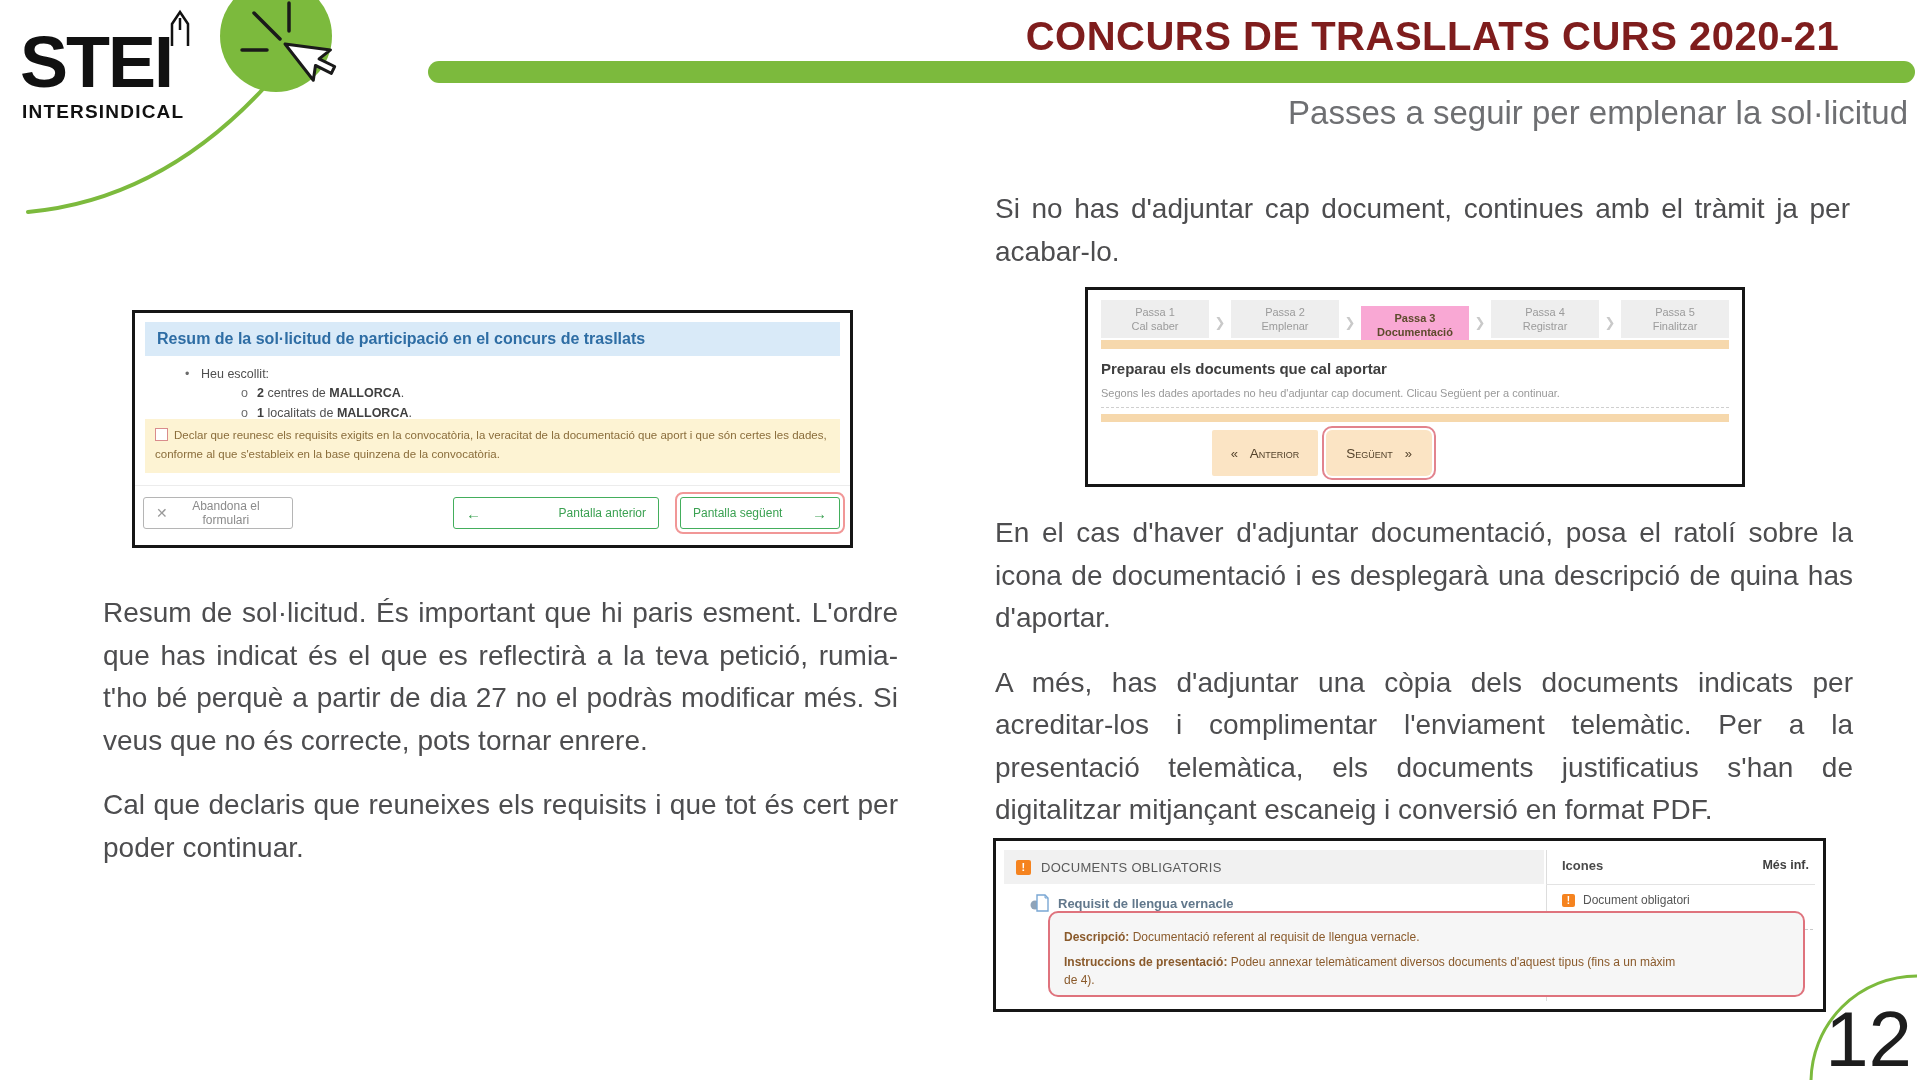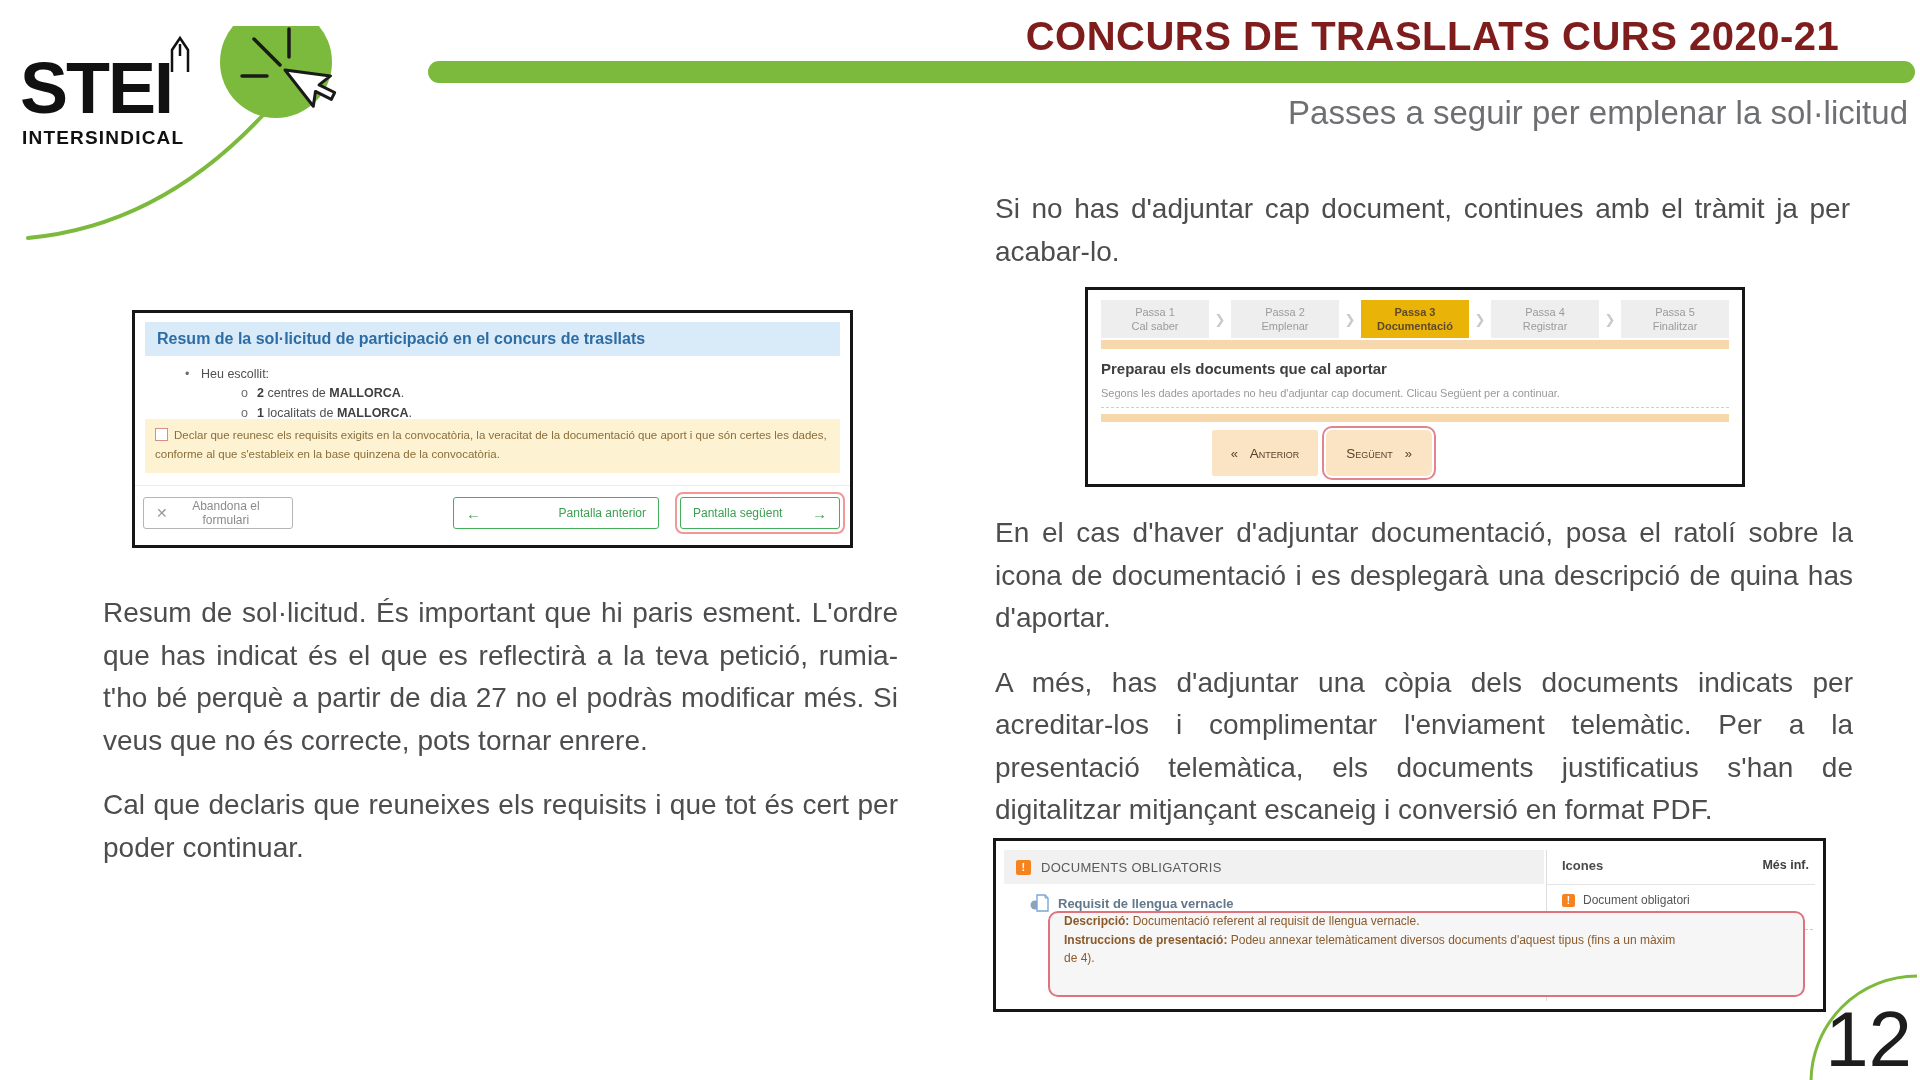--- a/index.html
+++ b/index.html
@@ -1,20 +1,20 @@
 <!DOCTYPE html>
 <html><head>
 <meta charset="utf-8">
 <style>
   html,body{margin:0;padding:0;background:#ffffff;}
   #slide{position:relative;width:1920px;height:1080px;overflow:hidden;background:#fff;
          font-family:"Liberation Sans","DejaVu Sans",sans-serif;color:#4d4d4f;}
 
   
-  .logo-area{position:absolute;left:0;top:0;width:440px;height:270px;margin-top:26px;}
+  .logo-area{position:absolute;left:0;top:0;width:440px;height:270px;}
   .logo-stei{position:absolute;left:20px;top:26px;font-size:72px;font-weight:bold;
              letter-spacing:-2px;color:#111;line-height:1;}
   .logo-sub{position:absolute;left:22px;top:101px;font-size:19px;font-weight:bold;
             letter-spacing:1.2px;color:#111;}
 
   
   .page-title{position:absolute;left:950px;top:14px;width:965px;text-align:center;
               font-size:40px;font-weight:bold;color:#7f1d1d;letter-spacing:.5px;}
   .green-bar{position:absolute;left:428px;top:61px;width:1487px;height:22px;
              background:#7cba3d;border-radius:12px;}
@@ -53,21 +53,21 @@
   .s1-prev{left:318px;width:206px;border:1px solid #43ae5c;color:#3ba152;justify-content:space-between;}
   .s1-next{left:545px;width:160px;border:1px solid #43ae5c;color:#3ba152;justify-content:space-between;
            outline:2px solid #f19797;outline-offset:3px;}
   .s1-btn .arr{font-size:15px;}
 
   
   .shot2{left:1085px;top:287px;width:660px;height:200px;}
   .w-tabs{position:absolute;left:13px;top:10px;right:13px;display:flex;}
   .w-tab{width:108px;height:38px;background:#eee;color:#9b9b9b;font-size:11px;text-align:center;
          display:flex;flex-direction:column;justify-content:center;line-height:1.3;}
-  .w-tab.active{background:#eab308;color:#5d4a2c;font-weight:bold;}
+  .w-tab.active{background:#f9a8d4;color:#5d4a2c;font-weight:bold;margin-top:6px;}
   .w-chev{width:22px;display:flex;align-items:center;justify-content:center;color:#c9c9c9;font-size:13px;}
   .w-bar1{position:absolute;left:13px;right:13px;top:50px;height:9px;background:#f6d8ac;}
   .w-heading{position:absolute;left:13px;top:70px;font-size:15px;font-weight:bold;color:#3f3f3f;}
   .w-note{position:absolute;left:13px;top:97px;font-size:11px;color:#999;}
   .w-dash{position:absolute;left:13px;right:13px;top:117px;border-top:1px dashed #cfcfcf;}
   .w-bar2{position:absolute;left:13px;right:13px;top:124px;height:8px;background:#f6d8ac;}
   .w-buttons{position:absolute;left:124px;top:140px;display:flex;gap:8px;}
   .w-btn{width:106px;height:46px;background:#fbe4c4;color:#54432c;font-size:13.5px;
          font-variant:small-caps;display:flex;align-items:center;justify-content:center;gap:12px;
          border-radius:2px;}
@@ -85,23 +85,23 @@
   .d-vline{position:absolute;left:550px;top:9px;bottom:8px;border-left:1px solid #ddd;}
   .d-icones{position:absolute;left:566px;top:17px;font-size:13px;font-weight:bold;color:#4a4a4a;}
   .d-mesinf{position:absolute;right:14px;top:17px;font-size:12.5px;font-weight:bold;color:#3f3f3f;}
   .d-rightline{position:absolute;left:550px;right:8px;top:43px;border-top:1px solid #e3e3e3;}
   .d-legend{position:absolute;left:566px;top:52px;display:flex;align-items:center;gap:8px;
             font-size:12px;color:#555;}
   .d-dash{position:absolute;left:556px;right:10px;top:88px;border-top:1px dashed #c9c9c9;z-index:1;}
   .d-item{position:absolute;left:34px;top:53px;display:flex;align-items:center;gap:8px;
           font-size:13px;font-weight:bold;color:#62788c;}
   .d-tooltip{position:absolute;left:52px;top:70px;width:757px;height:86px;background:#f6f6f6;
-             border:2px solid #df737d;border-radius:10px;padding:0 14px;box-sizing:border-box;
+             border:2px solid #df737d;border-radius:10px;padding:16px 14px;box-sizing:border-box;
              font-size:12px;color:#8a5a2b;line-height:1.45;z-index:2;}
-  .d-tooltip .l2{margin-top:2px;width:620px;}
+  .d-tooltip .l2{margin-top:8px;width:620px;}
   .d-tooltip b{font-weight:bold;}
 
   
   .page-num{position:absolute;right:8px;bottom:2px;font-size:78px;color:#1d1d1d;line-height:1;margin-top:44px;}
   .corner-arc{position:absolute;left:1760px;top:940px;}
 </style>
 </head>
 <body>
 
 <div id="slide">

